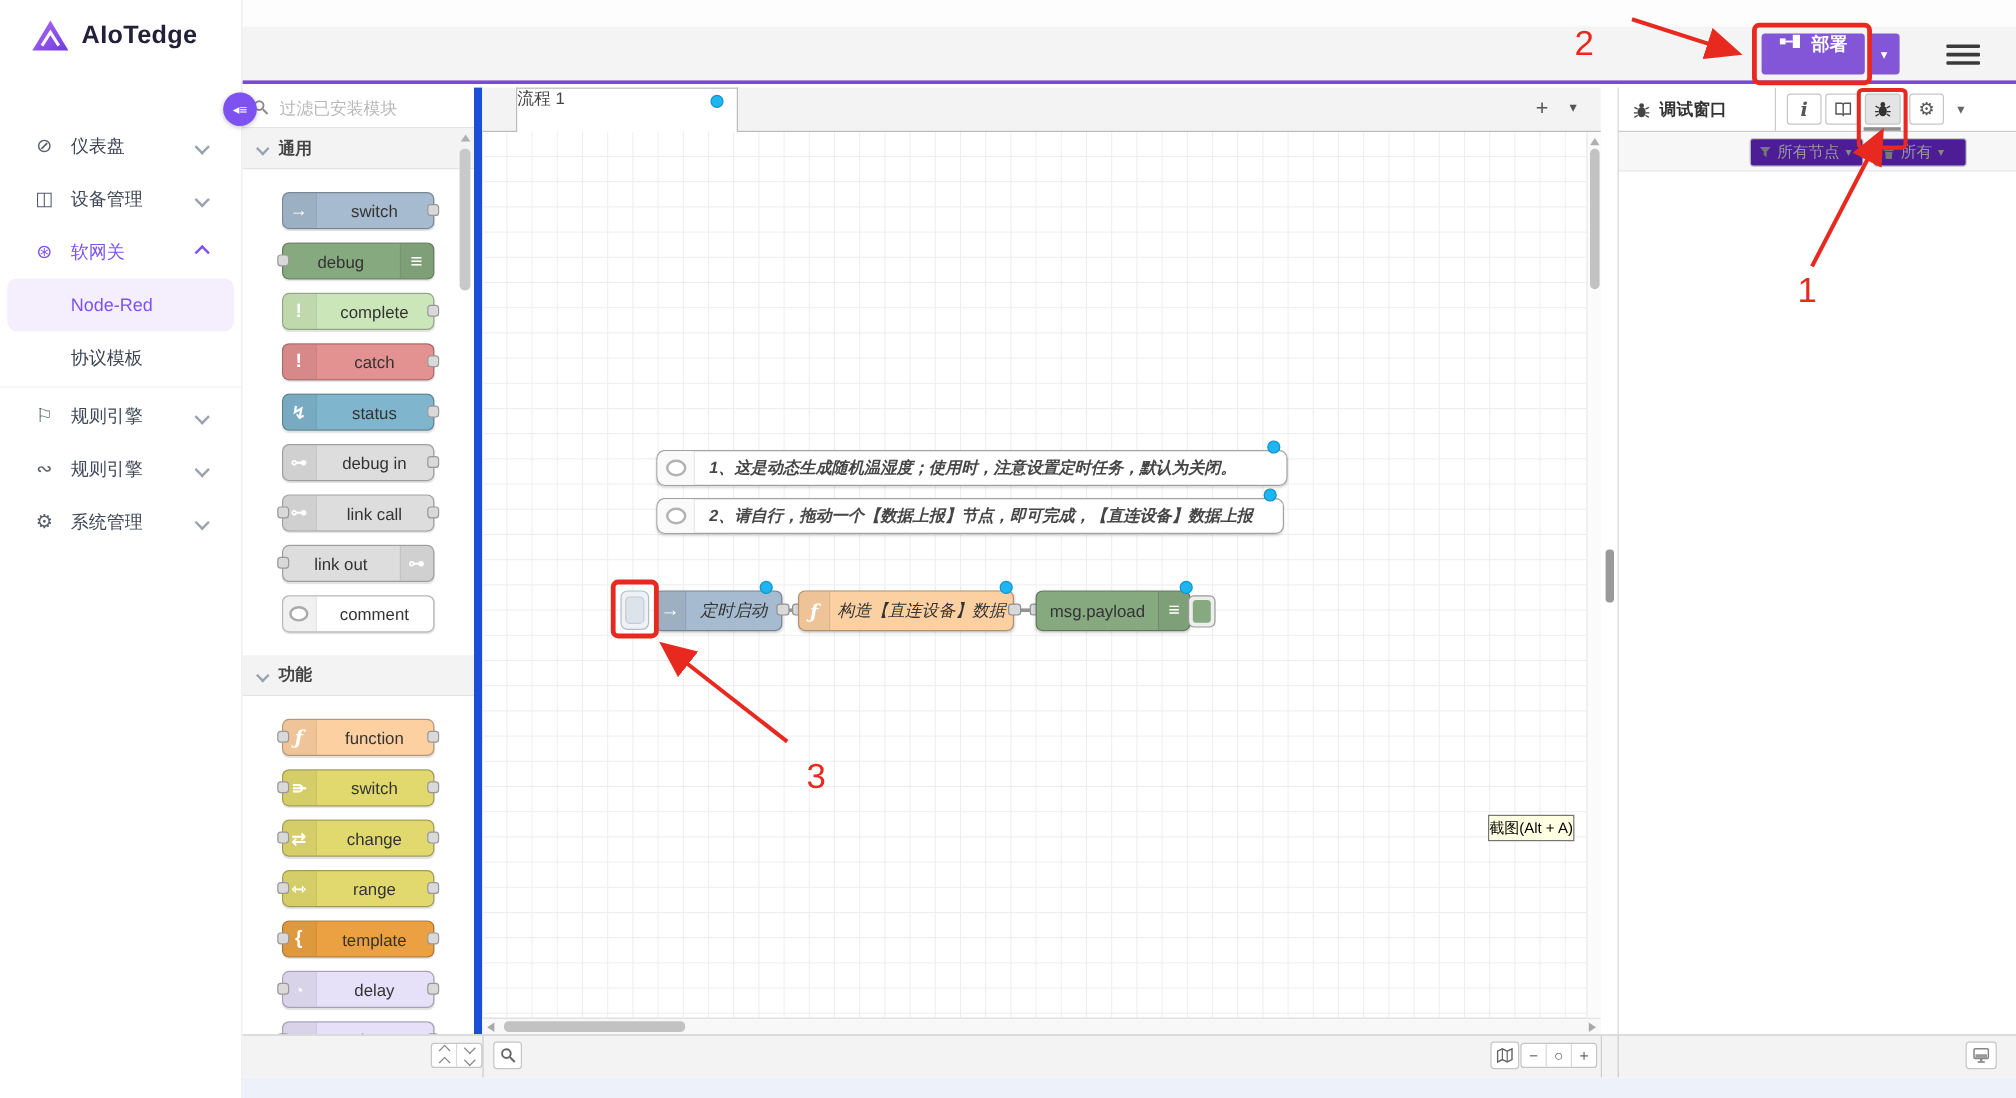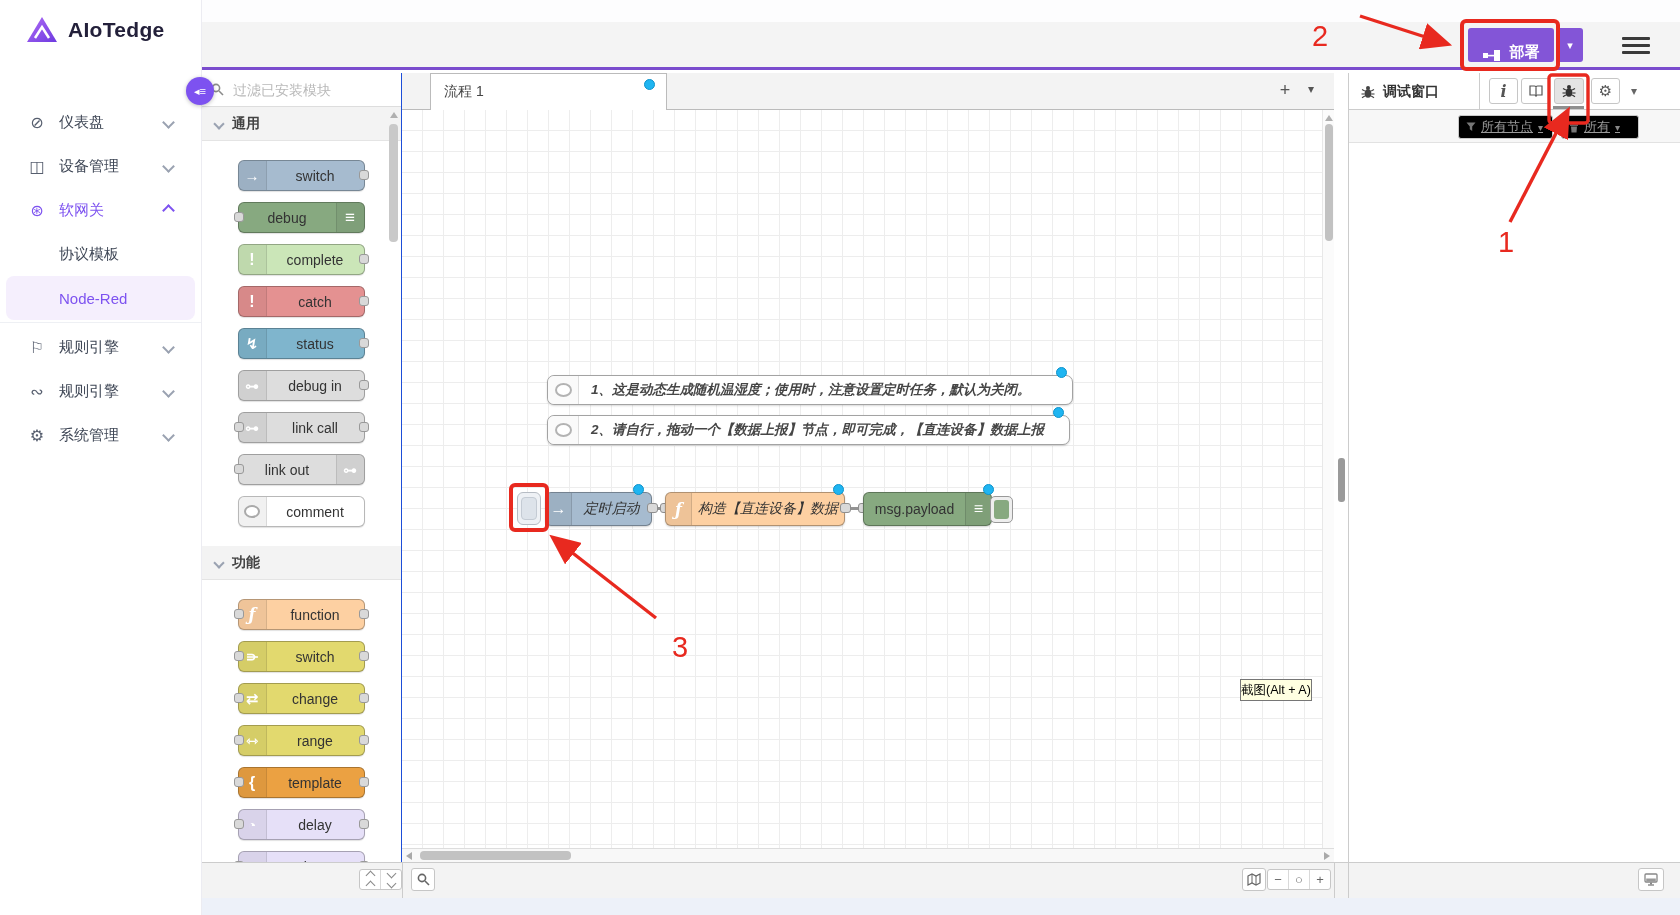--- a/index.html
+++ b/index.html
@@ -24,27 +24,27 @@
   .chev.up{transform:rotate(-135deg);border-color:var(--accent,#7d52f0);}
   .userbar{position:absolute;left:0;bottom:0;width:201px;height:60px;border-top:1px solid #eef0f4;display:flex;align-items:center;}
   .avatar{margin-left:22px;width:34px;height:34px;border-radius:50%;background:var(--accent,#7d52f0);overflow:hidden;flex:none;}
   .username{margin-left:12px;font-size:15px;color:#555;flex:1;}
   .logout{margin-right:22px;position:relative;width:14px;height:15px;border:2px solid #555;border-right:none;cursor:pointer;}
   .logout::after{content:"→";position:absolute;left:4px;top:-1px;font-size:12px;color:#555;background:#fff;padding-left:1px;}
   
   .nr-topstrip{position:absolute;left:201px;top:0;width:1479px;height:22px;background:#fdfdfe;}
   .nr-header{position:absolute;left:201px;top:22px;width:1479px;height:48px;background:#f4f4f4;border-bottom:3px solid var(--header-border,#7a4ccd);box-sizing:border-box;}
   .deploy-btn{position:absolute;left:1267px;top:6px;width:86px;height:34px;background:var(--deploy-button,#8355d7);
-      border-radius:3px;color:#fff;font-size:15px;font-weight:bold;display:flex;align-items:flex-end;justify-content:center;gap:8px;cursor:pointer;}
+      border-radius:3px;color:#fff;font-size:15px;font-weight:bold;display:flex;align-items:flex-start;justify-content:center;gap:8px;cursor:pointer;}
   .deploy-dd{position:absolute;left:1356px;top:6px;width:26px;height:34px;background:var(--deploy-button,#8355d7);
       border-radius:3px;color:#fff;display:flex;align-items:center;justify-content:center;font-size:11px;cursor:pointer;}
   .hamburger{position:absolute;left:1421px;top:15px;width:28px;height:18px;cursor:pointer;}
   .hamburger i{display:block;height:3px;background:#3a3a3a;margin-bottom:4px;border-radius:1px;}
   
-  .palette{position:absolute;left:201px;top:73px;width:201px;height:789px;background:#fff;border-right:1px solid #1d4ed8;box-sizing:border-box;overflow:hidden;}
+  .palette{position:absolute;left:201px;top:73px;width:201px;height:789px;background:#fff;border-right:7px solid #1d4ed8;box-sizing:border-box;overflow:hidden;}
   .psearch{height:33px;border-bottom:1px solid #ddd;display:flex;align-items:center;padding:0 10px;gap:7px;}
   .psearch input{border:none;outline:none;font-size:14px;color:#555;width:150px;background:transparent;}
   .psearch input::placeholder{color:#b9b9b9;}
   .psec-header{height:33px;background:#f3f3f3;border-bottom:1px solid #e4e4e4;display:flex;align-items:center;gap:9px;padding-left:14px;font-size:14px;font-weight:bold;color:#444;cursor:pointer;}
   .psec-header .chev{width:6px;height:6px;}
   .pnodes{padding:19px 0 8px 0;}
   .pnode{position:relative;width:125px;height:29px;margin:0 auto 11px auto;border:1px solid rgba(0,0,0,.28);border-radius:6px;
       display:flex;box-shadow:0 1px 1px rgba(0,0,0,.12);cursor:grab;}
   .picon{width:27px;flex:none;background:rgba(0,0,0,.055);border-right:1px solid rgba(0,0,0,.1);border-radius:5px 0 0 5px;
       display:flex;align-items:center;justify-content:center;color:#fff;font-size:15px;font-weight:bold;}
@@ -76,22 +76,22 @@
   .p-range .picon::before{content:"⇿";}
   .p-template .picon::before{content:"{";font-size:16px;}
   .p-delay .picon::before{content:"◔";font-size:14px;}
   .p-trigger .picon::before{content:"⊓";font-size:13px;}
   .pal-scroll{position:absolute;right:3px;top:39px;width:9px;height:600px;}
   .pal-scroll .up{position:absolute;top:0;left:1px;width:0;height:0;border-left:4px solid transparent;border-right:4px solid transparent;border-bottom:6px solid #b0b0b0;}
   .pal-scroll .handle{position:absolute;top:12px;left:0;width:9px;height:118px;background:#c9c9c9;border-radius:4px;}
   
   .canvas{position:absolute;left:402px;top:73px;width:932px;height:789px;background:#fff;box-sizing:border-box;}
   .tabbar{position:absolute;left:0;top:0;width:932px;height:37px;background:#f3f3f3;border-bottom:1px solid #bbb;box-sizing:border-box;}
-  .flowtab{position:absolute;left:28px;top:0;width:237px;height:37px;background:#fff;border:1px solid #bbb;border-bottom:none;box-sizing:border-box;
-      display:flex;align-items:center;padding-left:13px;font-size:14px;color:#444;cursor:pointer;}
+  .flowtab{position:absolute;left:28px;top:0;width:185px;height:37px;background:#fff;border:1px solid #bbb;border-bottom:none;box-sizing:border-box;
+      display:flex;font-size:14px;color:#444;cursor:pointer;}
   .bluedot{width:11px;height:11px;border-radius:50%;background:var(--changed-dot-blue,#1fb5f1);border:1px solid #0e93cc;box-sizing:border-box;}
   .flowtab .bluedot{position:absolute;right:11px;top:5px;}
   .tab-add{position:absolute;left:872px;top:7px;width:22px;height:22px;text-align:center;line-height:20px;font-size:18px;color:#555;cursor:pointer;}
   .tab-dd{position:absolute;left:906px;top:9px;color:#555;font-size:12px;cursor:pointer;}
   .cbody{position:absolute;left:0;top:37px;width:932px;height:738px;overflow:hidden;
       background-image:linear-gradient(#ededed 1px,transparent 1px),linear-gradient(90deg,#ededed 1px,transparent 1px);
       background-size:21px 21px;background-position:-1px -1px;}
   .ccomment{position:absolute;height:30px;border:1px solid #a3a3a3;border-radius:7px;background:#fff;display:flex;box-shadow:0 1px 2px rgba(0,0,0,.15);box-sizing:border-box;cursor:move;}
   .ccomment .cicon{width:30px;flex:none;background:#fafafa;border-right:1px solid #ddd;border-radius:7px 0 0 7px;display:flex;align-items:center;justify-content:center;}
   .bubble{width:13px;height:10px;border:2px solid #b3b3b3;border-radius:50%;background:#fff;}
@@ -125,21 +125,21 @@
   .divider{position:absolute;left:1334px;top:73px;width:14px;height:789px;background:#fff;}
   .gripper{position:absolute;left:4px;top:385px;width:7px;height:44px;background:#9a9a9a;border-radius:3px;cursor:col-resize;}
   .debug{position:absolute;left:1348px;top:73px;width:332px;height:789px;background:#fff;border-left:1px solid #ccc;box-sizing:border-box;}
   .dbg-header{position:absolute;left:0;top:0;width:331px;height:37px;background:#fff;border-bottom:1px solid #ccc;box-sizing:border-box;}
   .dbg-tab{position:absolute;left:0;top:0;width:131px;height:37px;border-right:1px solid #ccc;box-sizing:border-box;display:flex;align-items:center;gap:8px;padding-left:12px;font-size:14px;font-weight:bold;color:#333;cursor:pointer;}
   .dbtn{position:absolute;top:5px;height:26px;background:#fff;border:1px solid #c6c6c6;border-radius:3px;box-sizing:border-box;display:flex;align-items:center;justify-content:center;color:#555;cursor:pointer;}
   .dbtn.sel{background:#e4e4e4;}
   .dbtn-underline{position:absolute;left:204px;top:33px;width:31px;height:3px;background:#8f8f8f;}
   .dbg-dd{position:absolute;left:282px;top:11px;color:#666;font-size:12px;cursor:pointer;}
   .dbg-filter{position:absolute;left:0;top:37px;width:331px;height:33px;background:#f7f7f7;border-bottom:1px solid #e2e2e2;box-sizing:border-box;}
-  .fbtn{position:absolute;top:5px;height:24px;background:#000000;border:1px solid #c9c9c9;border-radius:3px;box-sizing:border-box;display:flex;align-items:center;gap:5px;padding:0 7px;font-size:13px;color:#9a9a9a;cursor:pointer;text-decoration:underline;}
+  .fbtn{position:absolute;top:5px;height:24px;background:#4c1d95;border:1px solid #c9c9c9;border-radius:3px;box-sizing:border-box;display:flex;align-items:center;gap:5px;padding:0 7px;font-size:13px;color:#9a9a9a;cursor:pointer;}
   .fbtn .dd{font-size:10px;color:#888;}
   .dbg-content{position:absolute;left:0;top:70px;width:331px;height:719px;background:#fff;}
   
   .footer{position:absolute;left:201px;top:862px;width:1479px;height:36px;background:#f3f3f3;border-top:1px solid #ccc;box-sizing:border-box;}
   .fsep{position:absolute;top:0;width:1px;height:35px;background:#ccc;}
   .fgroup{position:absolute;top:6px;height:21px;display:flex;border:1px solid #c6c6c6;border-radius:3px;background:#fff;box-sizing:border-box;}
   .fcell{width:20px;display:flex;align-items:center;justify-content:center;color:#666;font-size:13px;cursor:pointer;}
   .fcell + .fcell{border-left:1px solid #d9d9d9;}
   .dchev{display:flex;flex-direction:column;gap:1px;align-items:center;}
   .dchev i{width:6px;height:6px;border-right:1.7px solid #888;border-bottom:1.7px solid #888;display:block;}
@@ -182,25 +182,25 @@
       <div class="mi">
         <span class="ic">◫</span>
         <span>设备管理</span>
         <span class="chev"></span>
       </div>
       <div class="mi active">
         <span class="ic">⊛</span>
         <span>软网关</span>
         <span class="chev up"></span>
       </div>
+      <div class="sub sel">
+        <span>Node-Red</span>
+      </div>
       <div class="sub">
         <span>协议模板</span>
-      </div>
-      <div class="sub sel">
-        <span>Node-Red</span>
       </div>
       <div class="menu-divider"></div>
       <div class="mi">
         <span class="ic">⚐</span>
         <span>规则引擎</span>
         <span class="chev"></span>
       </div>
       <div class="mi">
         <span class="ic">∾</span>
         <span>规则引擎</span>

